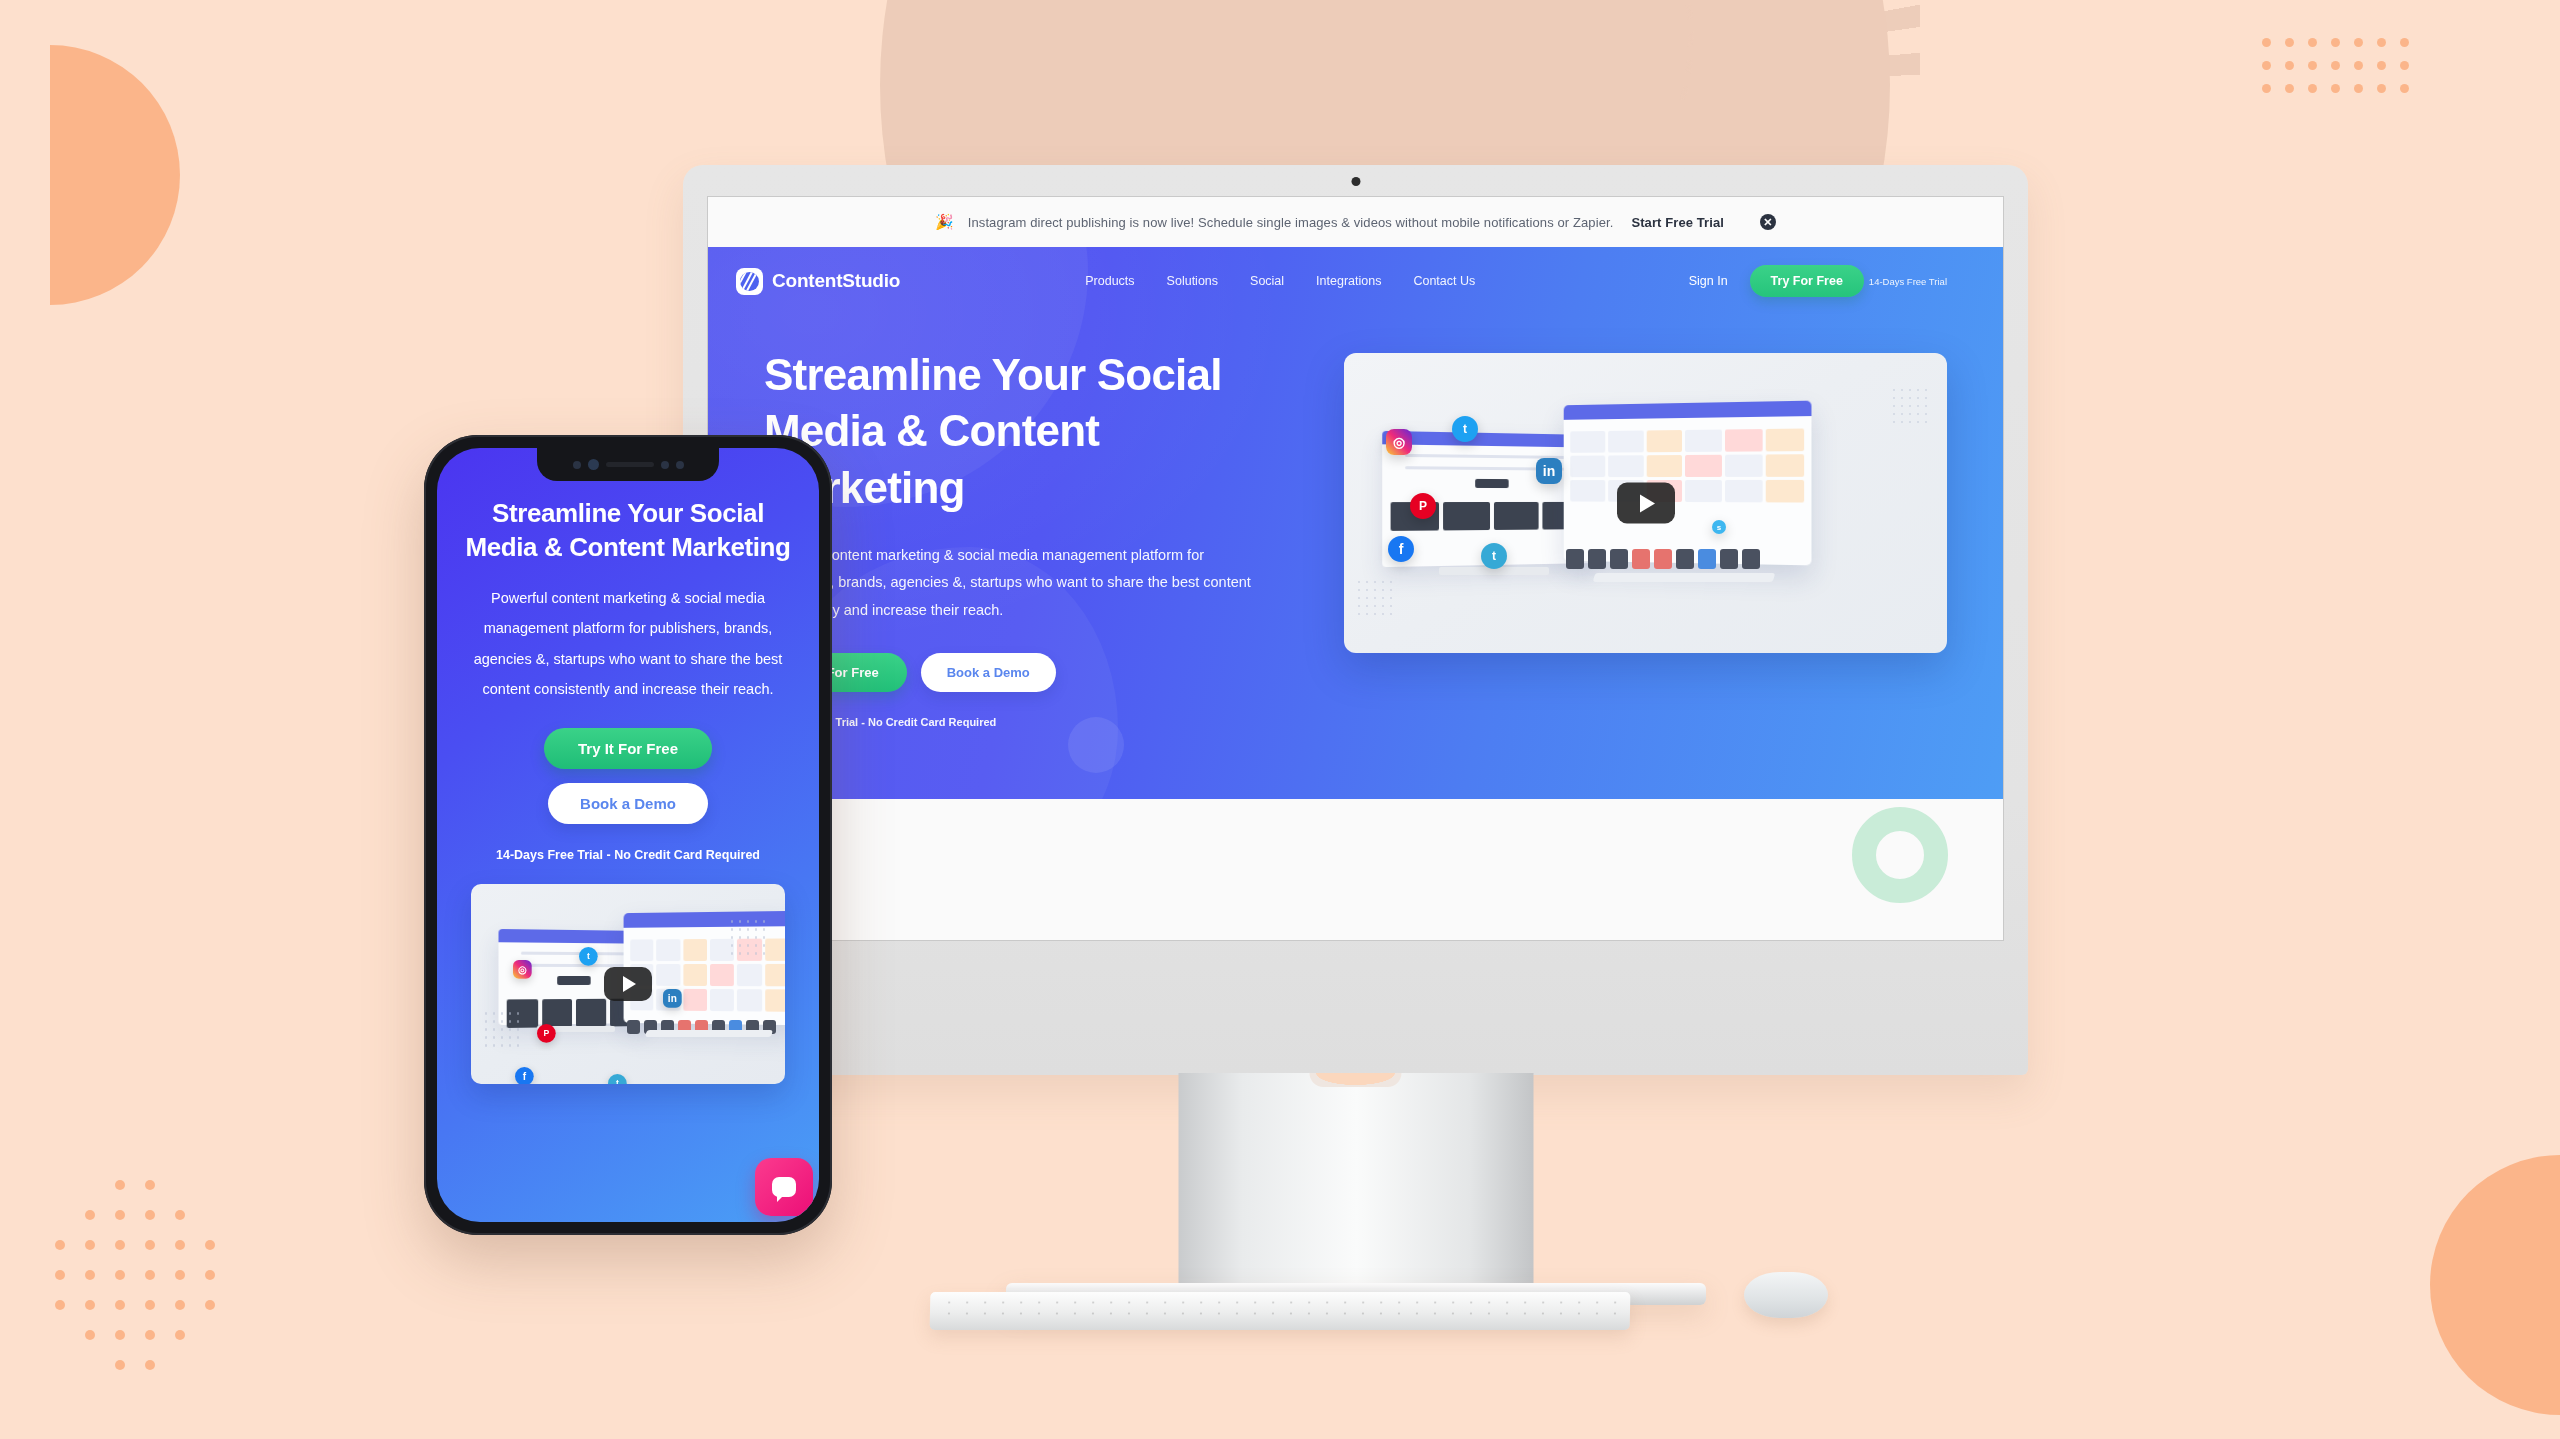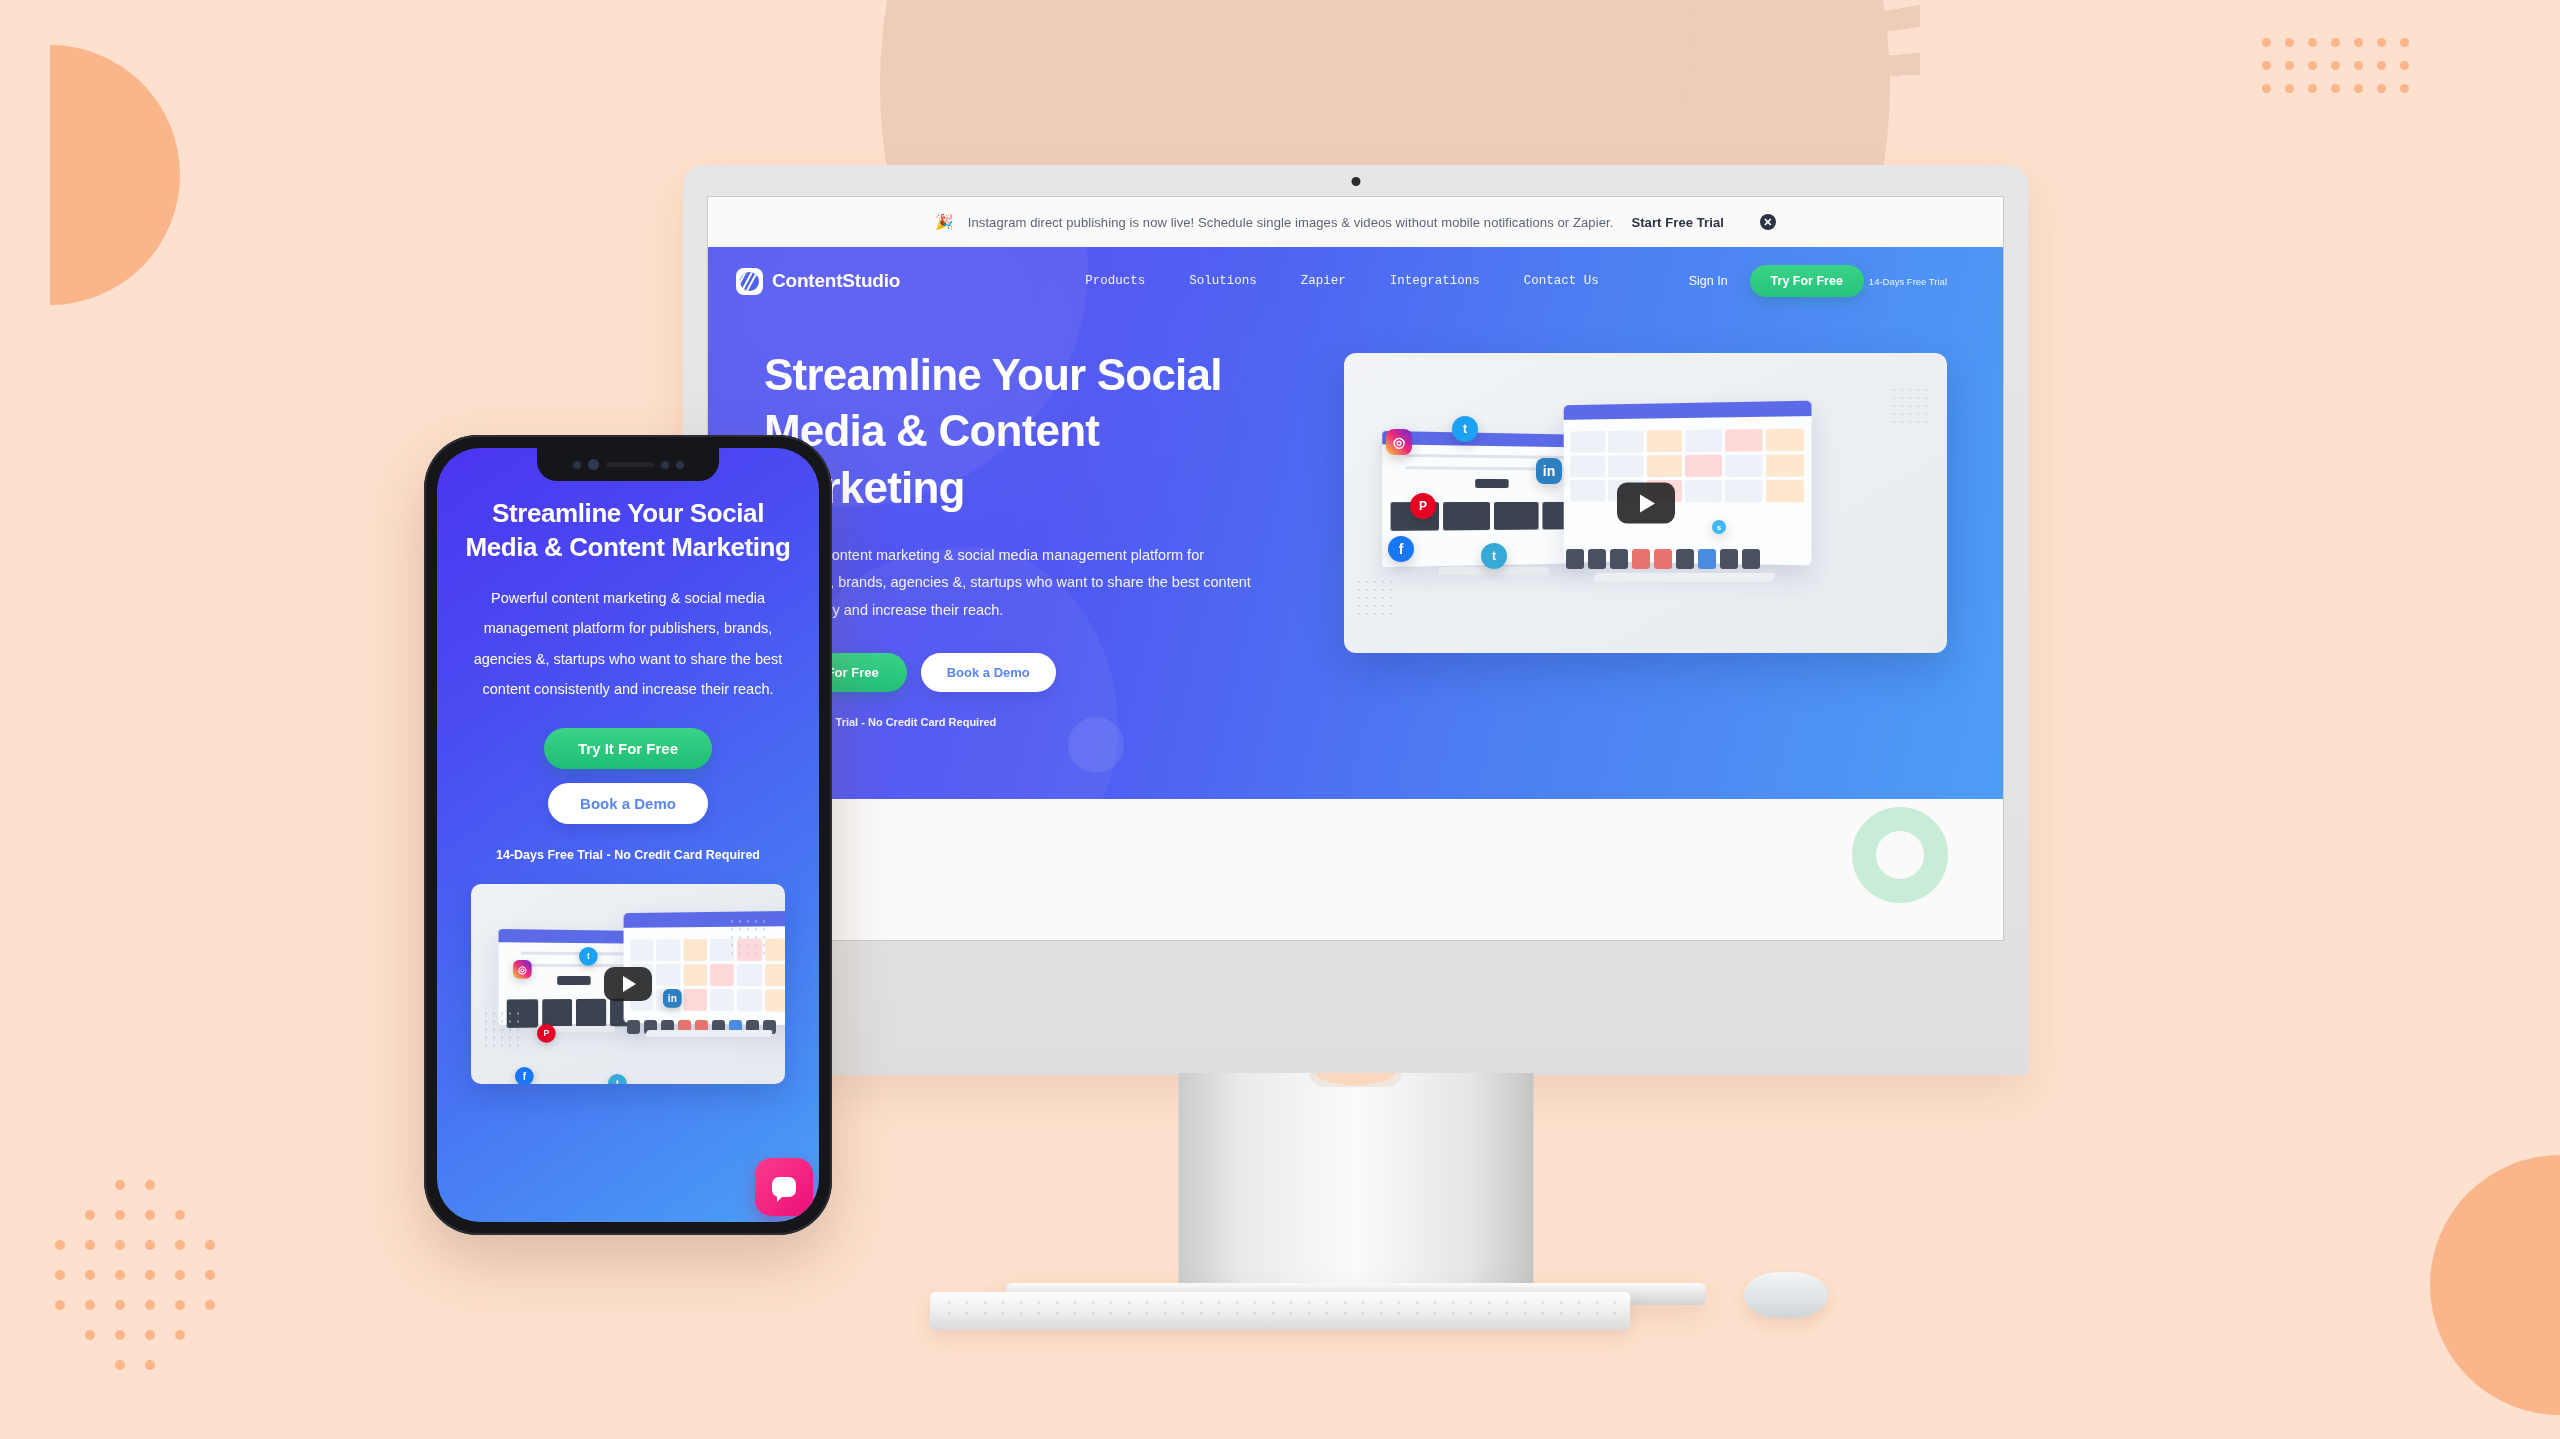--- a/index.html
+++ b/index.html
@@ -183,21 +183,21 @@
   }
   .brand-mark .disc::before,
   .brand-mark .disc::after {
     content:""; position:absolute; top:-4px; width:2.3px; height:27px;
     background:#fff; transform: rotate(28deg);
   }
   .brand-mark .disc::before { left: 5.5px; }
   .brand-mark .disc::after  { left: 10.5px; box-shadow: -10px 0 0 #fff; }
   .brand-name { color:#fff; font-size: 19px; font-weight: 700; letter-spacing: -.2px; }
 
-  .navlinks { display:flex; gap: 44px; margin-left: 185px; font-family: Liberation Mono, monospace; }
+  .navlinks { display:flex; gap: 32px; margin-left: 185px; }
   .navlinks a { color: rgba(255,255,255,.93); font-size: 12.5px; text-decoration:none; }
 
   .nav-right { margin-left: auto; display:flex; align-items:center; gap: 22px; }
   .signin { color:#fff; font-size: 12.5px; }
   .try-wrap { display:flex; flex-direction: row; align-items:center; gap: 5px; }
   .btn-try {
     background: linear-gradient(180deg,#3ad288,#26c47c);
     color:#fff; font-size: 12.5px; font-weight: 700;
     padding: 9px 21px; border-radius: 30px; border: none;
     box-shadow: 0 5px 12px rgba(20,120,70,.22);
@@ -483,21 +483,21 @@
         <div class="navbar">
           <div class="brand">
             <span class="brand-mark">
                 <span class="disc"></span>
               </span>
             <span class="brand-name">ContentStudio</span>
           </div>
           <nav class="navlinks">
             <a href="#">Products</a>
             <a href="#">Solutions</a>
-            <a href="#">Zapier</a>
+            <a href="#">Social</a>
             <a href="#">Integrations</a>
             <a href="#">Contact Us</a>
           </nav>
           <div class="nav-right">
             <span class="signin">Sign In</span>
             <div class="try-wrap">
               <button class="btn-try">Try For Free</button>
               <span class="try-note">14-Days Free Trial</span>
             </div>
           </div>

